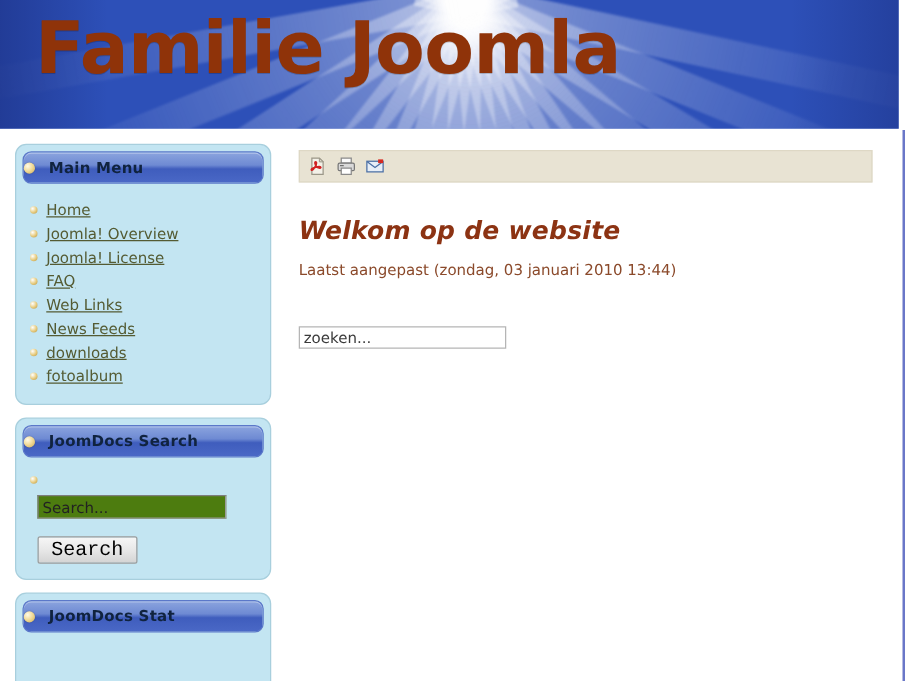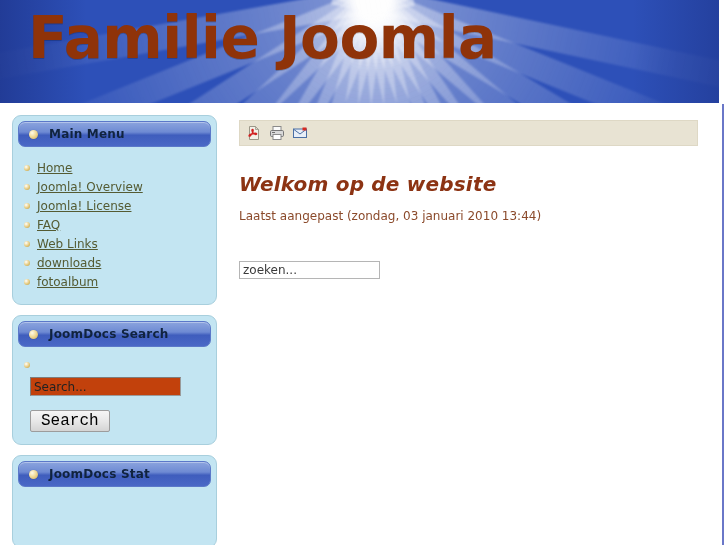--- a/index.html
+++ b/index.html
@@ -107,21 +107,20 @@
     box-sizing: border-box;
   }
   .module-header {
     height: 26px;
     border-radius: 7px;
     background: linear-gradient(to bottom, #8ba4de 0%, #6e8ad3 42%, #3f5dbd 55%, #4a68c6 100%);
     border: 1px solid #5b78c9;
     box-sizing: border-box;
     display: flex;
     align-items: center;
-    padding-left: 10px;
     box-shadow: inset 0 1px 0 rgba(255,255,255,0.35);
   }
   .module-bullet {
     width: 9px;
     height: 9px;
     border-radius: 50%;
     background: radial-gradient(circle at 35% 32%, #fffbe8 0%, #f2dc9a 45%, #cdab53 100%);
     box-shadow: 0 0 1px rgba(0,0,0,0.35);
     flex: none;
   }
@@ -176,21 +175,21 @@
   }
   .mod-search-input {
     display: block;
     margin-left: 6px;
     width: 151px;
     height: 19px;
     box-sizing: border-box;
     border: 1px solid #9a9a9a;
     border-top-color: #7d7d7d;
     border-left-color: #7d7d7d;
-    background: #c2410c;
+    background: #4d7c0f;
     font-family: "DejaVu Sans", "Liberation Sans", sans-serif;
     font-size: 12px;
     color: #222222;
     padding: 1px 3px;
   }
   .mod-search-button {
     margin: 14px 0 0 6px;
     min-width: 58px;
     height: 22px;
     box-sizing: border-box;
@@ -232,21 +231,21 @@
     margin: 0;
     letter-spacing: 0.2px;
   }
   #article-date {
     margin-top: 13px;
     font-size: 12px;
     color: #8b4a2b;
   }
   #content-search {
     margin-top: 38px;
-    width: 141px;
+    width: 166px;
     height: 18px;
     box-sizing: border-box;
     border: 1px solid #b5b5b5;
     background: #ffffff;
     font-family: "DejaVu Sans", "Liberation Sans", sans-serif;
     font-size: 12px;
     color: #3a3a3a;
     padding: 1px 3px;
   }
 </style>
@@ -305,20 +304,24 @@
             <span class="li-bullet"></span>
             <a href="#">Joomla! License</a>
           </li>
           <li>
             <span class="li-bullet"></span>
             <a href="#">FAQ</a>
           </li>
           <li>
             <span class="li-bullet"></span>
             <a href="#">Web Links</a>
+          </li>
+          <li>
+            <span class="li-bullet"></span>
+            <a href="#">News Feeds</a>
           </li>
           <li>
             <span class="li-bullet"></span>
             <a href="#">downloads</a>
           </li>
           <li>
             <span class="li-bullet"></span>
             <a href="#">fotoalbum</a>
           </li>
         </ul>

